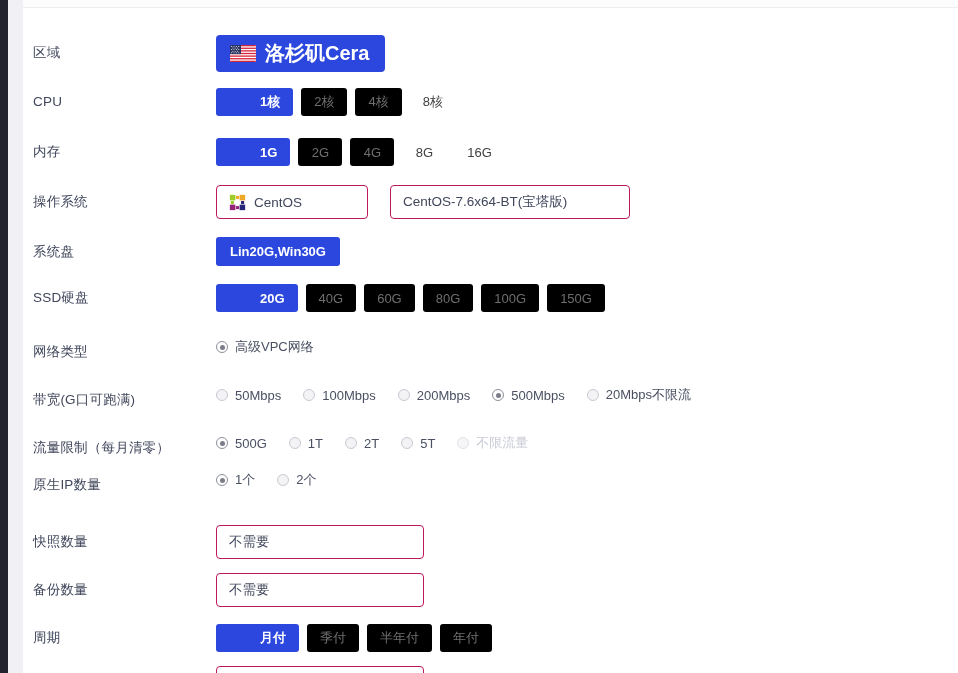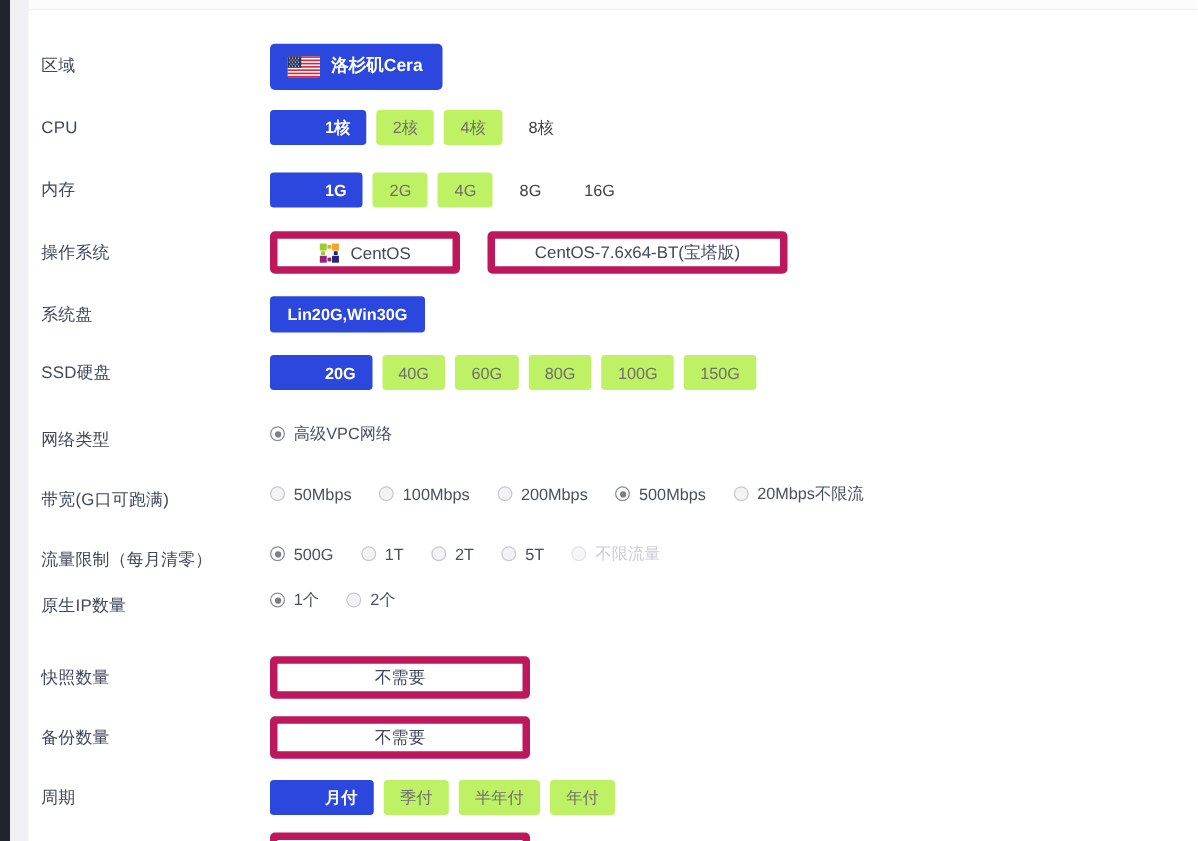--- a/index.html
+++ b/index.html
@@ -72,21 +72,21 @@
   }
 
   
   .opts { display: flex; align-items: center; }
   .opt {
     height: 28px;
     min-width: 44px;
     padding: 0 13px;
     margin-right: 8px;
     border-radius: 3px;
-    background: #bef264;
+    background: #000000;
     color: #6f6f6f;
     font-size: 13px;
     display: flex;
     align-items: center;
     justify-content: center;
     cursor: pointer;
     white-space: nowrap;
     user-select: none;
   }
   .opt.sel {
@@ -101,21 +101,21 @@
     cursor: default;
   }
 
   
   .region-btn {
     height: 37px;
     padding: 0 16px 0 14px;
     border-radius: 4px;
     background: #2b47dd;
     color: #fff;
-    font-size: 14px;
+    font-size: 20px;
     font-weight: 600;
     display: inline-flex;
     align-items: center;
     gap: 9px;
     cursor: pointer;
     user-select: none;
   }
   .flag {
     width: 26px; height: 17px;
     border-radius: 1px;
@@ -134,31 +134,30 @@
     font-weight: 600;
     display: inline-flex;
     align-items: center;
     cursor: pointer;
     user-select: none;
   }
 
   
   .selbox {
     height: 34px;
-    border: 6px solid #be185d;
+    border: 1px solid #be185d;
     border-radius: 4px;
     background: #fff;
     display: inline-flex;
     align-items: center;
     padding: 0 12px;
     font-size: 13.5px;
     color: #41475c;
     cursor: pointer;
     white-space: nowrap;
-    justify-content: center;
   }
   .selbox.w-os { width: 152px; }
   .selbox.w-osver { width: 240px; }
   .selbox.w-wide { width: 208px; }
 
   .centos-ico {
     width: 17px; height: 17px;
     margin-right: 8px;
     flex: 0 0 auto;
   }

